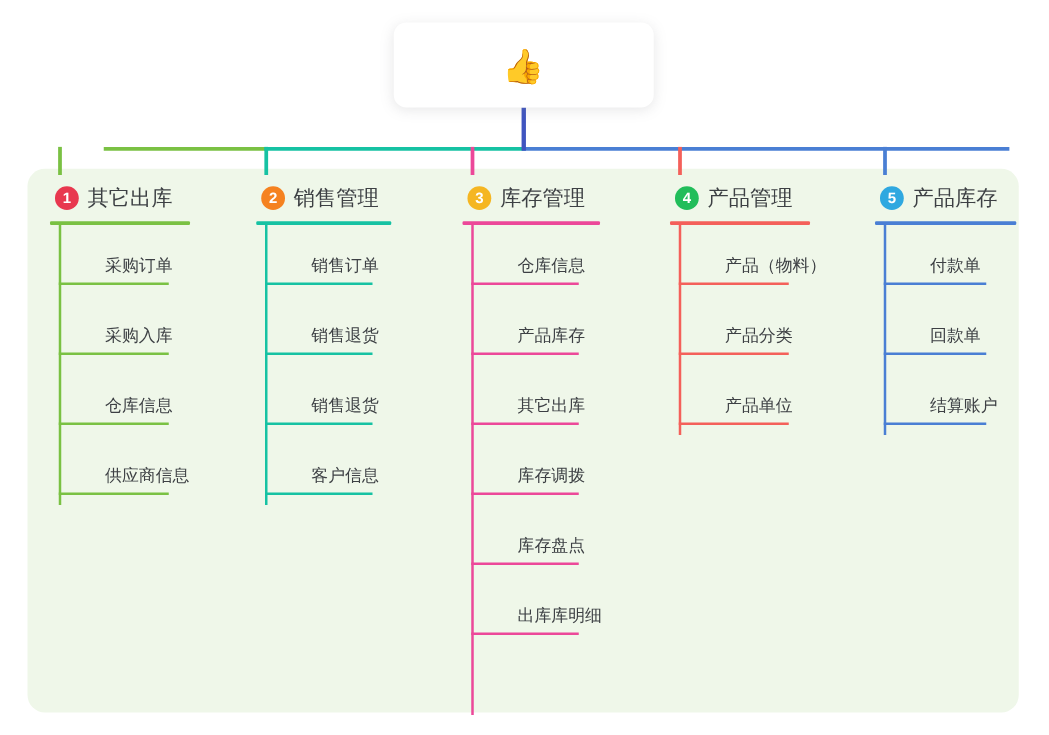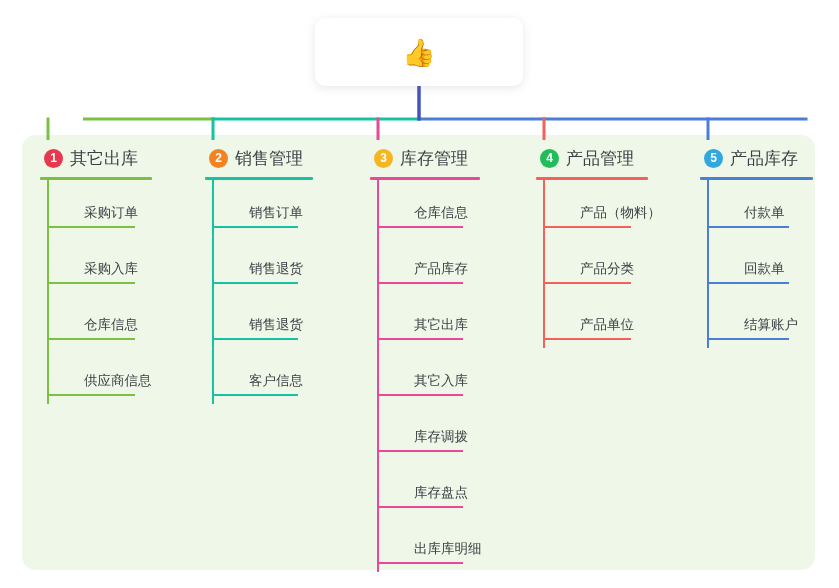--- a/index.html
+++ b/index.html
@@ -226,24 +226,20 @@
           </div>
           <div class="leaf">
             <span class="leaf-text">产品库存</span>
             <div class="leaf-rule" style="background: rgb(236, 72, 153); width: 86px;"></div>
           </div>
           <div class="leaf">
             <span class="leaf-text">其它出库</span>
             <div class="leaf-rule" style="background: rgb(236, 72, 153); width: 86px;"></div>
           </div>
           <div class="leaf">
-            <span class="leaf-text">其它入库</span>
-            <div class="leaf-rule" style="background: rgb(236, 72, 153); width: 86px;"></div>
-          </div>
-          <div class="leaf">
             <span class="leaf-text">库存调拨</span>
             <div class="leaf-rule" style="background: rgb(236, 72, 153); width: 86px;"></div>
           </div>
           <div class="leaf">
             <span class="leaf-text">库存盘点</span>
             <div class="leaf-rule" style="background: rgb(236, 72, 153); width: 86px;"></div>
           </div>
           <div class="leaf">
             <span class="leaf-text">出库库明细</span>
             <div class="leaf-rule" style="background: rgb(236, 72, 153); width: 86px;"></div>

